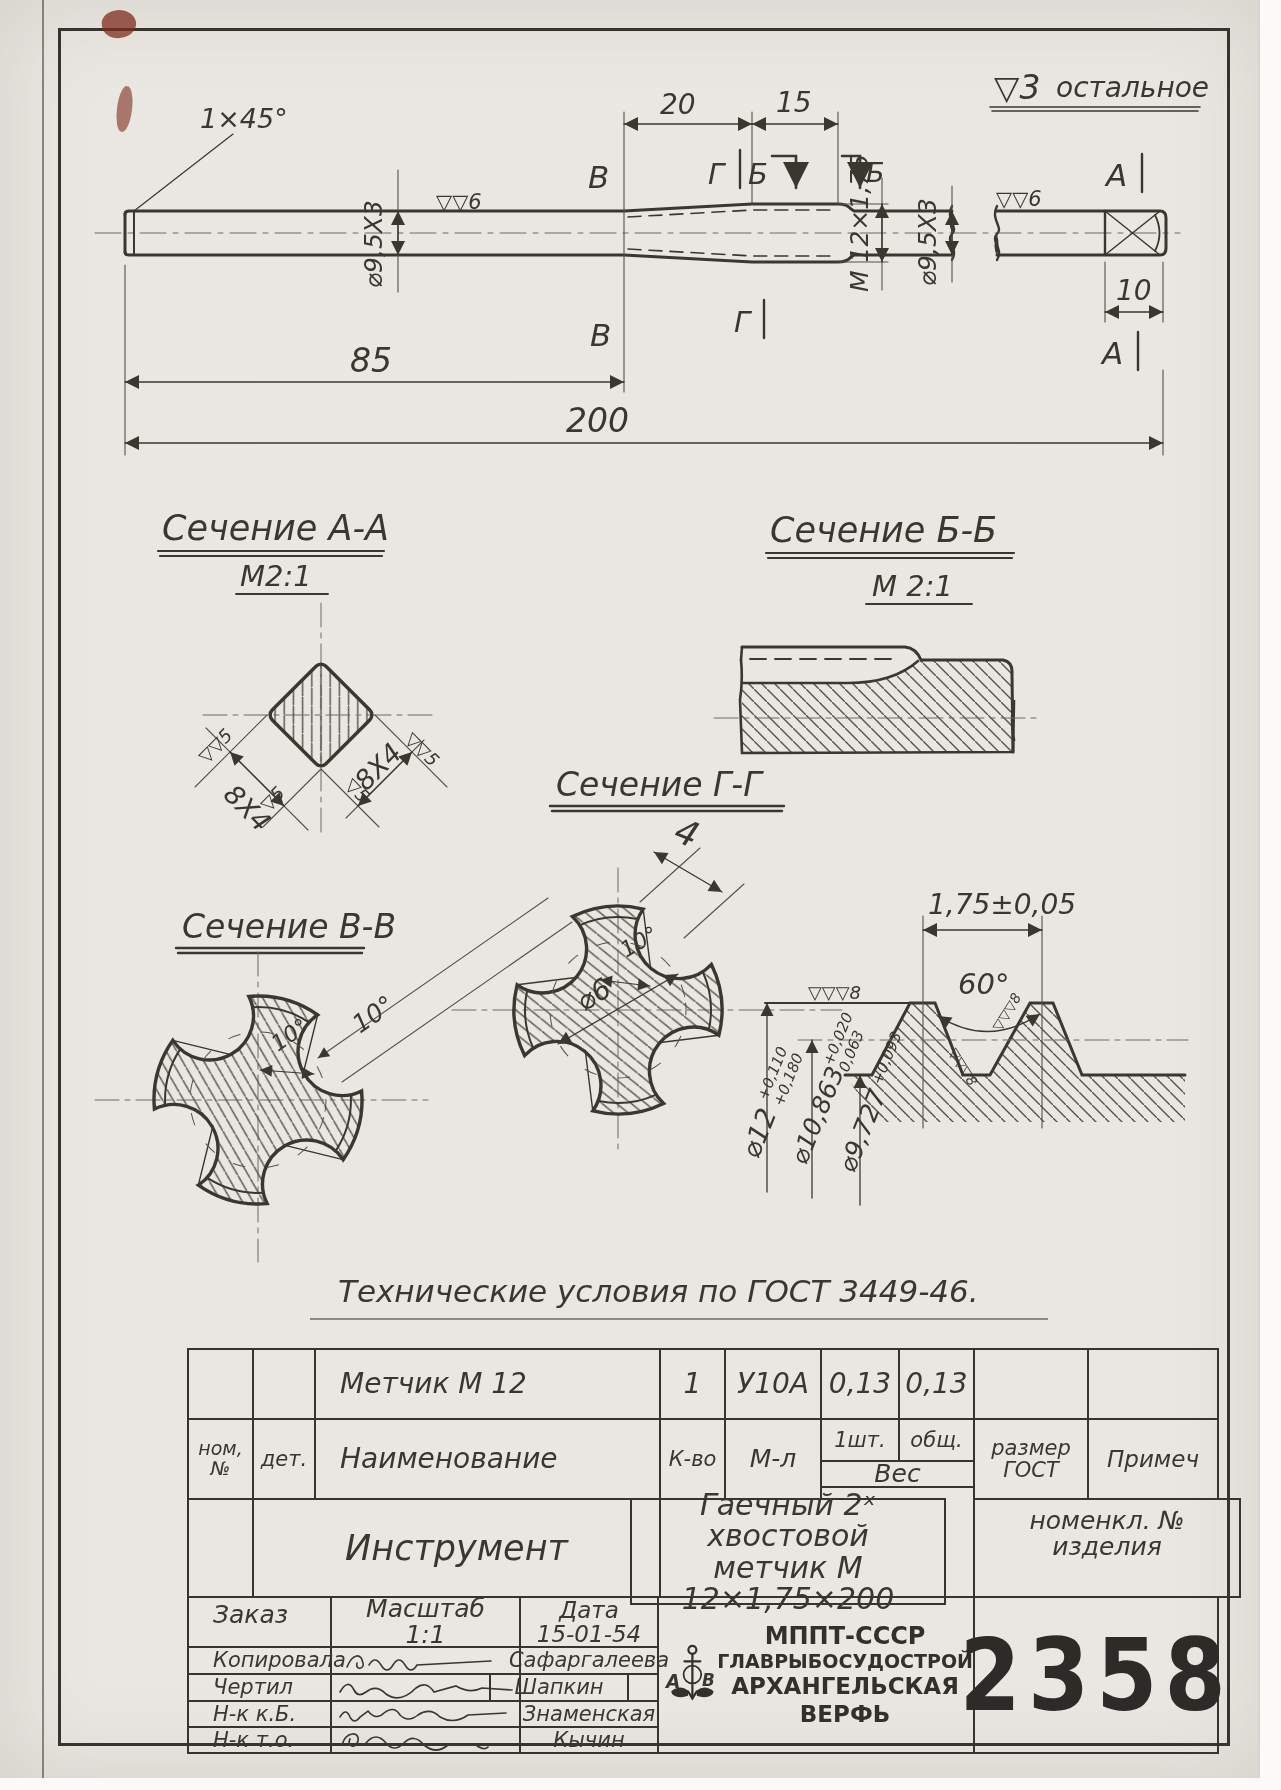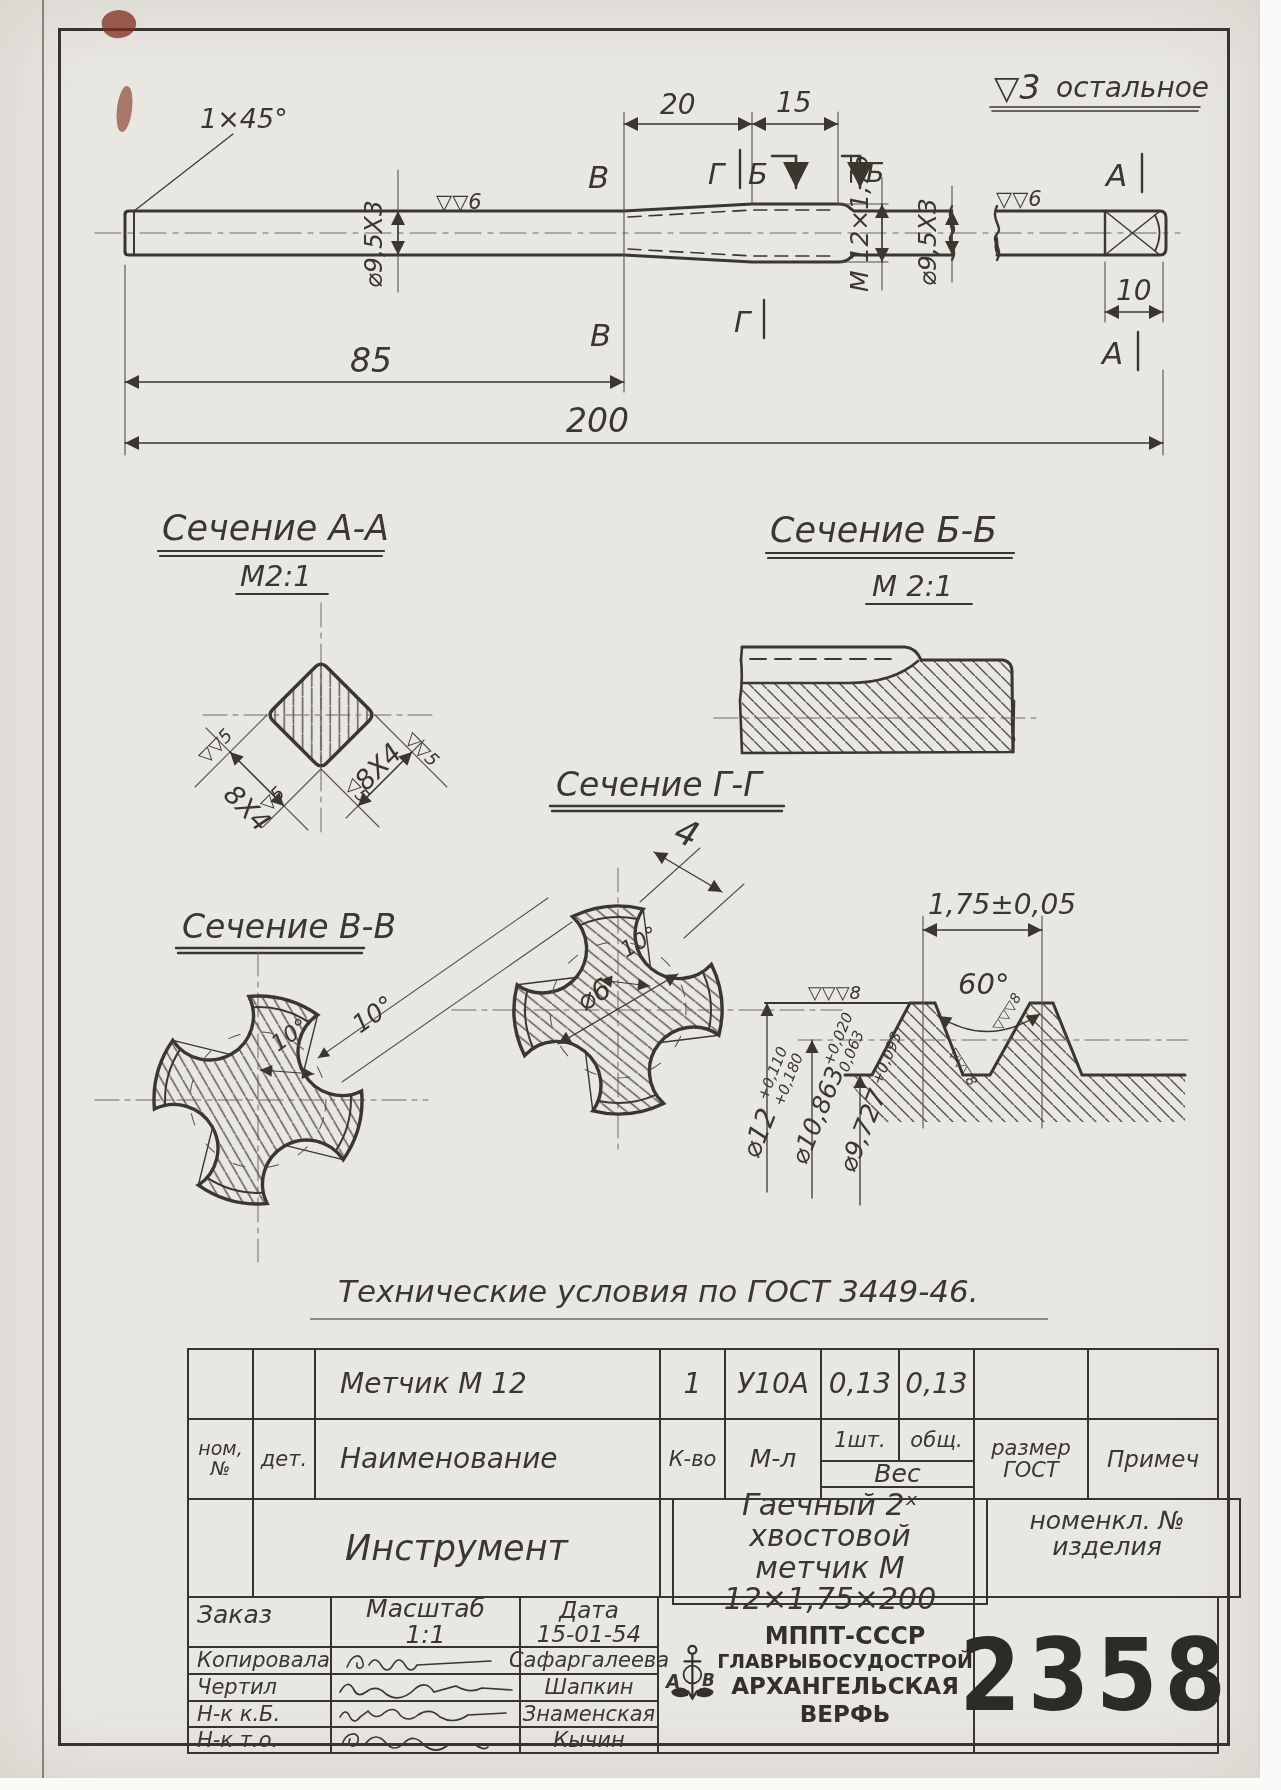--- a/index.html
+++ b/index.html
@@ -9,21 +9,21 @@
          box-shadow:inset 0 0 90px rgba(120,110,90,.18);}
   #frame{position:absolute;left:58px;top:28px;width:1166px;height:1712px;
          border:3px solid #37342f;}
   #edgeline{position:absolute;left:42px;top:0;width:2px;height:1778px;background:#55514a;opacity:.65;}
   .redmark{position:absolute;background:#7e2c1c;}
   svg text{font-family:"DejaVu Sans",sans-serif;font-style:italic;fill:#3a372f;}
   
   .cell{position:absolute;border:2px solid #37342f;box-sizing:border-box;color:#3a372f;
         font-style:italic;display:flex;align-items:center;justify-content:center;
         text-align:center;line-height:1.05;}
-  .cell.left{justify-content:flex-start;padding-left:8px;text-align:left;}
+  .cell.left{justify-content:flex-start;padding-left:24px;text-align:left;}
   .s18{font-size:19px}.s20{font-size:21px}.s22{font-size:23px}.s24{font-size:25px}
   .s28{font-size:28px}.s30{font-size:30px}.s34{font-size:35px}
   .num{font-size:100px;font-weight:800;font-style:normal;letter-spacing:8px;
        transform:scaleX(.88);color:#2d2b27;}
   .org{font-style:normal;font-weight:700;color:#33302b;}
   .org div{line-height:1.2;}
   .twoline{flex-direction:column;}
 </style>
 </head>
 <body>
@@ -292,21 +292,21 @@
     <div class="cell s20" style="left:898px;top:1418px;width:77px;height:44px">общ.</div>
     <div class="cell s24" style="left:820px;top:1460px;width:155px;height:28px">Вес</div>
     <div class="cell s20 twoline" style="left:973px;top:1418px;width:116px;height:82px">
       <div>размер</div>
         <div>ГОСТ</div>
     </div>
     <div class="cell s22" style="left:1087px;top:1418px;width:132px;height:82px">Примеч</div>
 
     <div class="cell" style="left:187px;top:1498px;width:67px;height:100px"></div>
     <div class="cell s34" style="left:252px;top:1498px;width:409px;height:100px">Инструмент</div>
-    <div class="cell twoline s30" style="left:672px;top:1498px;width:316px;height:107px">
+    <div class="cell twoline s30" style="left:630px;top:1498px;width:316px;height:107px">
       <div>Гаечный 2ˣ хвостовой</div>
         <div>метчик  М 12×1,75×200</div>
     </div>
     <div class="cell twoline s24" style="left:973px;top:1498px;width:268px;height:100px;justify-content:flex-start;padding-top:8px">
       <div>номенкл. №</div>
         <div>изделия</div>
     </div>
 
     <div class="cell s24 left" style="left:187px;top:1596px;width:145px;height:52px;align-items:flex-start;padding-top:4px">Заказ</div>
     <div class="cell twoline s24" style="left:330px;top:1596px;width:191px;height:52px">
@@ -324,21 +324,21 @@
           <path d="M6,18 C12,4 20,4 22,14 C24,20 14,22 16,14 M28,16 q6,-10 12,0 q6,10 12,0 q6,-10 12,0 q6,10 12,0 L150,12" stroke="#3a372f" stroke-width="1.6" fill="none" stroke-linecap="round"></path>
         </svg>
     </div>
     <div class="cell s20" style="left:519px;top:1646px;width:140px;height:29px;transform-origin:left center">Сафаргалеева</div>
     <div class="cell s20 left" style="left:187px;top:1673px;width:145px;height:29px">Чертил</div>
     <div class="cell" style="left:330px;top:1673px;width:191px;height:29px">
       <svg width="180" height="24" viewBox="0 0 180 24">
           <path d="M4,16 q8,-14 14,-2 q4,8 12,2 q10,-8 20,2 q14,10 30,-6 q10,-8 18,4 L120,10 q14,8 26,2 L176,14" stroke="#3a372f" stroke-width="1.7" fill="none" stroke-linecap="round"></path>
         </svg>
     </div>
-    <div class="cell s20" style="left:519px;top:1673px;width:140px;height:29px">Шапкин</div>
+    <div class="cell s20" style="left:489px;top:1673px;width:140px;height:29px">Шапкин</div>
     <div class="cell s20 left" style="left:187px;top:1700px;width:145px;height:28px">Н-к к.Б.</div>
     <div class="cell" style="left:330px;top:1700px;width:191px;height:28px">
       <svg width="180" height="22" viewBox="0 0 180 22">
           <path d="M4,14 q6,-10 10,0 q4,8 10,0 l8,-6 q8,10 16,2 q10,-8 16,2 q8,8 18,0 q12,-8 22,2 q14,8 28,-2 L170,10" stroke="#3a372f" stroke-width="1.6" fill="none" stroke-linecap="round"></path>
         </svg>
     </div>
     <div class="cell s20" style="left:519px;top:1700px;width:140px;height:28px">Знаменская</div>
     <div class="cell s20 left" style="left:187px;top:1726px;width:145px;height:28px">Н-к т.о.</div>
     <div class="cell" style="left:330px;top:1726px;width:191px;height:28px">
       <svg width="180" height="22" viewBox="0 0 180 22">

